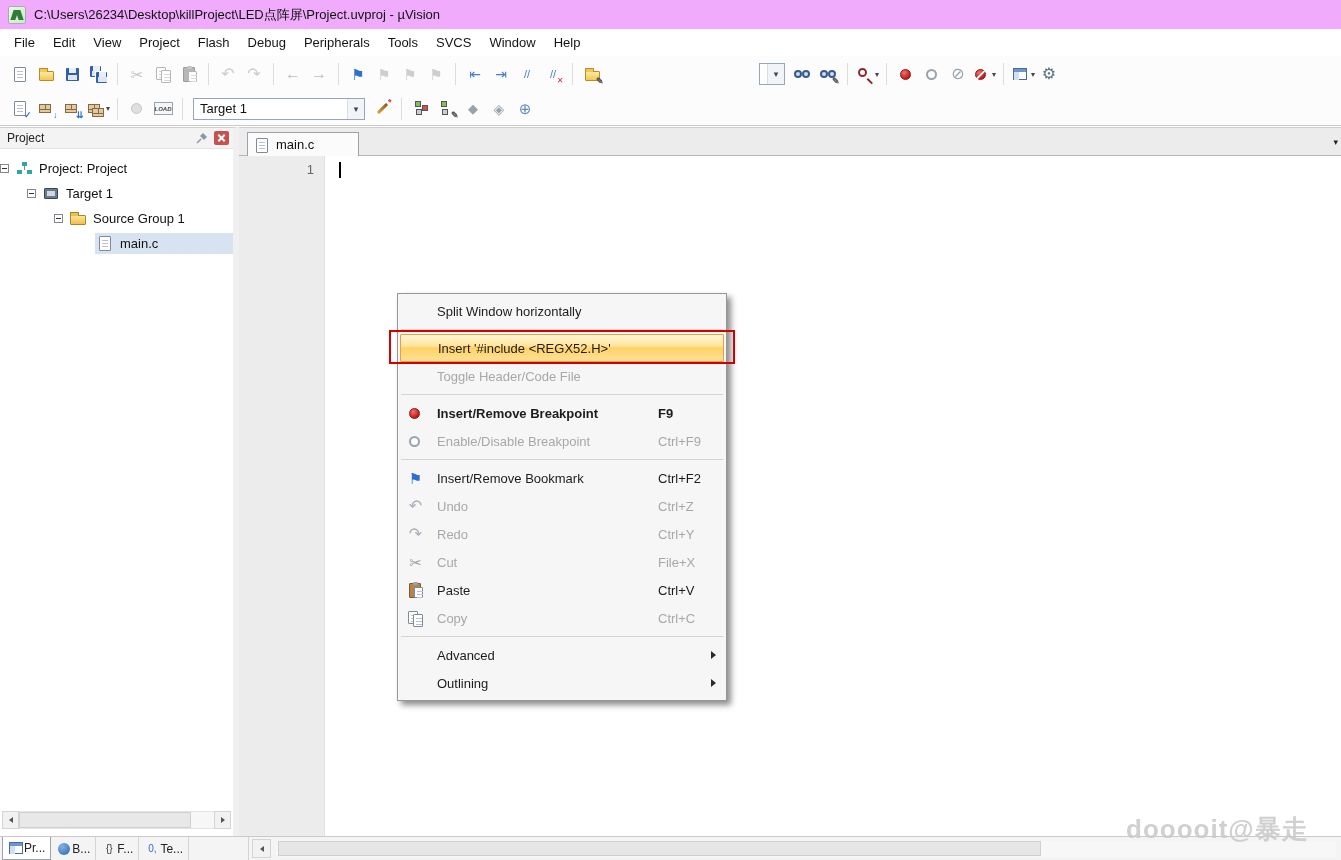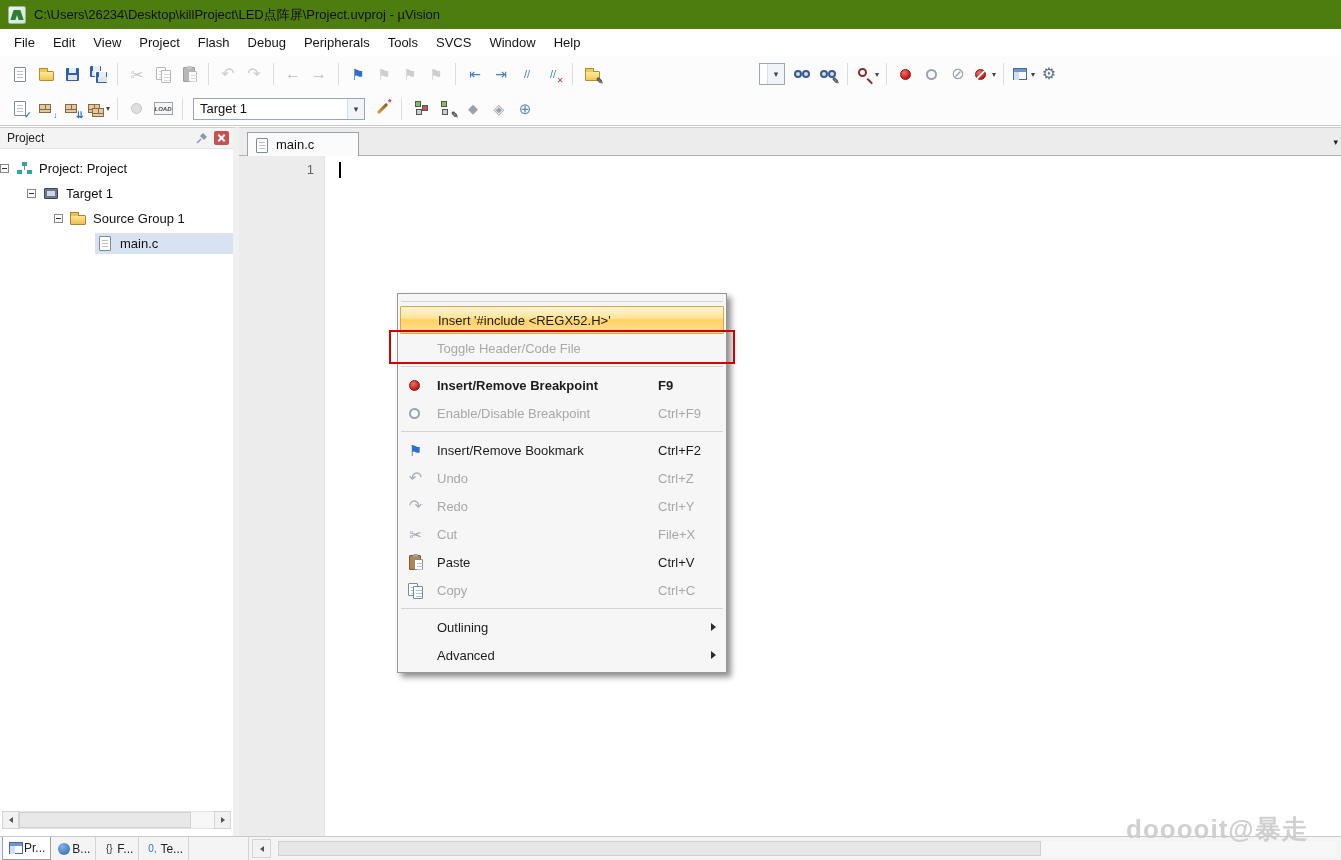--- a/index.html
+++ b/index.html
@@ -1,21 +1,21 @@
 <!DOCTYPE html>
 <html><head>
 <meta charset="utf-8">
 <style>
 *{margin:0;padding:0;box-sizing:border-box}
 html,body{width:1341px;height:860px}
 body{font-family:"Liberation Sans",sans-serif;background:#fff;overflow:hidden}
 .app{position:relative;width:1341px;height:860px;background:#fff}
 
 
-.titlebar{height:29px;display:flex;align-items:center;padding-left:8px;gap:8px;background:#4d7c0f}
+.titlebar{height:29px;display:flex;align-items:center;padding-left:8px;gap:8px;background:#f0abfc}
 .title-text{font-size:13px;color:#111;white-space:nowrap}
 .appicon{width:18px;height:18px;flex:none;position:relative;border:1px solid #9db59d;border-radius:2px;background:linear-gradient(135deg,#eef6ee,#cfe6cf)}
 .appicon:before{content:"";position:absolute;left:3px;top:3px;width:5px;height:10px;background:#2e7d32;transform:skewX(-18deg)}
 .appicon:after{content:"";position:absolute;right:3px;top:3px;width:5px;height:10px;background:#2e7d32;transform:skewX(18deg)}
 
 
 .menubar{height:27px;display:flex;align-items:center;padding-left:5px;background:#fff}
 .menubar-item{padding:5px 9px;font-size:13px;color:#141414;cursor:default;border-radius:2px}
 
 
@@ -538,20 +538,24 @@
       </div>
     <div class="editor-hscroll">
       <span class="eh-btn"></span>
       <span class="eh-track">
           <span class="eh-thumb"></span>
         </span>
     </div>
   </div>
 
   <div class="context-menu">
+      <div class="cm-item">
+        <span class="cm-ic"></span>
+        <span class="cm-label">Split Window horizontally</span>
+      </div>
       <div class="cm-sep"></div>
       <div class="cm-item hl">
         <span class="cm-ic"></span>
         <span class="cm-label">Insert '#include &lt;REGX52.H&gt;'</span>
       </div>
       <div class="cm-item dis">
         <span class="cm-ic"></span>
         <span class="cm-label">Toggle Header/Code File</span>
       </div>
       <div class="cm-sep"></div>
@@ -626,25 +630,25 @@
             <i class="s-page cpa"></i>
             <i class="s-page cpb"></i>
           </span>
         </span>
         <span class="cm-label">Copy</span>
         <span class="cm-shortcut">Ctrl+C</span>
       </div>
       <div class="cm-sep"></div>
       <div class="cm-item">
         <span class="cm-ic"></span>
-        <span class="cm-label">Outlining</span>
+        <span class="cm-label">Advanced</span>
         <span class="cm-arrow"></span>
       </div>
       <div class="cm-item">
         <span class="cm-ic"></span>
-        <span class="cm-label">Advanced</span>
+        <span class="cm-label">Outlining</span>
         <span class="cm-arrow"></span>
       </div>
     </div>
   <div class="red-box" style="border-color: rgb(212, 0, 0);"></div>
   <div class="watermark">dooooit@暴走</div>
 
 </div>
 
 </body></html>

